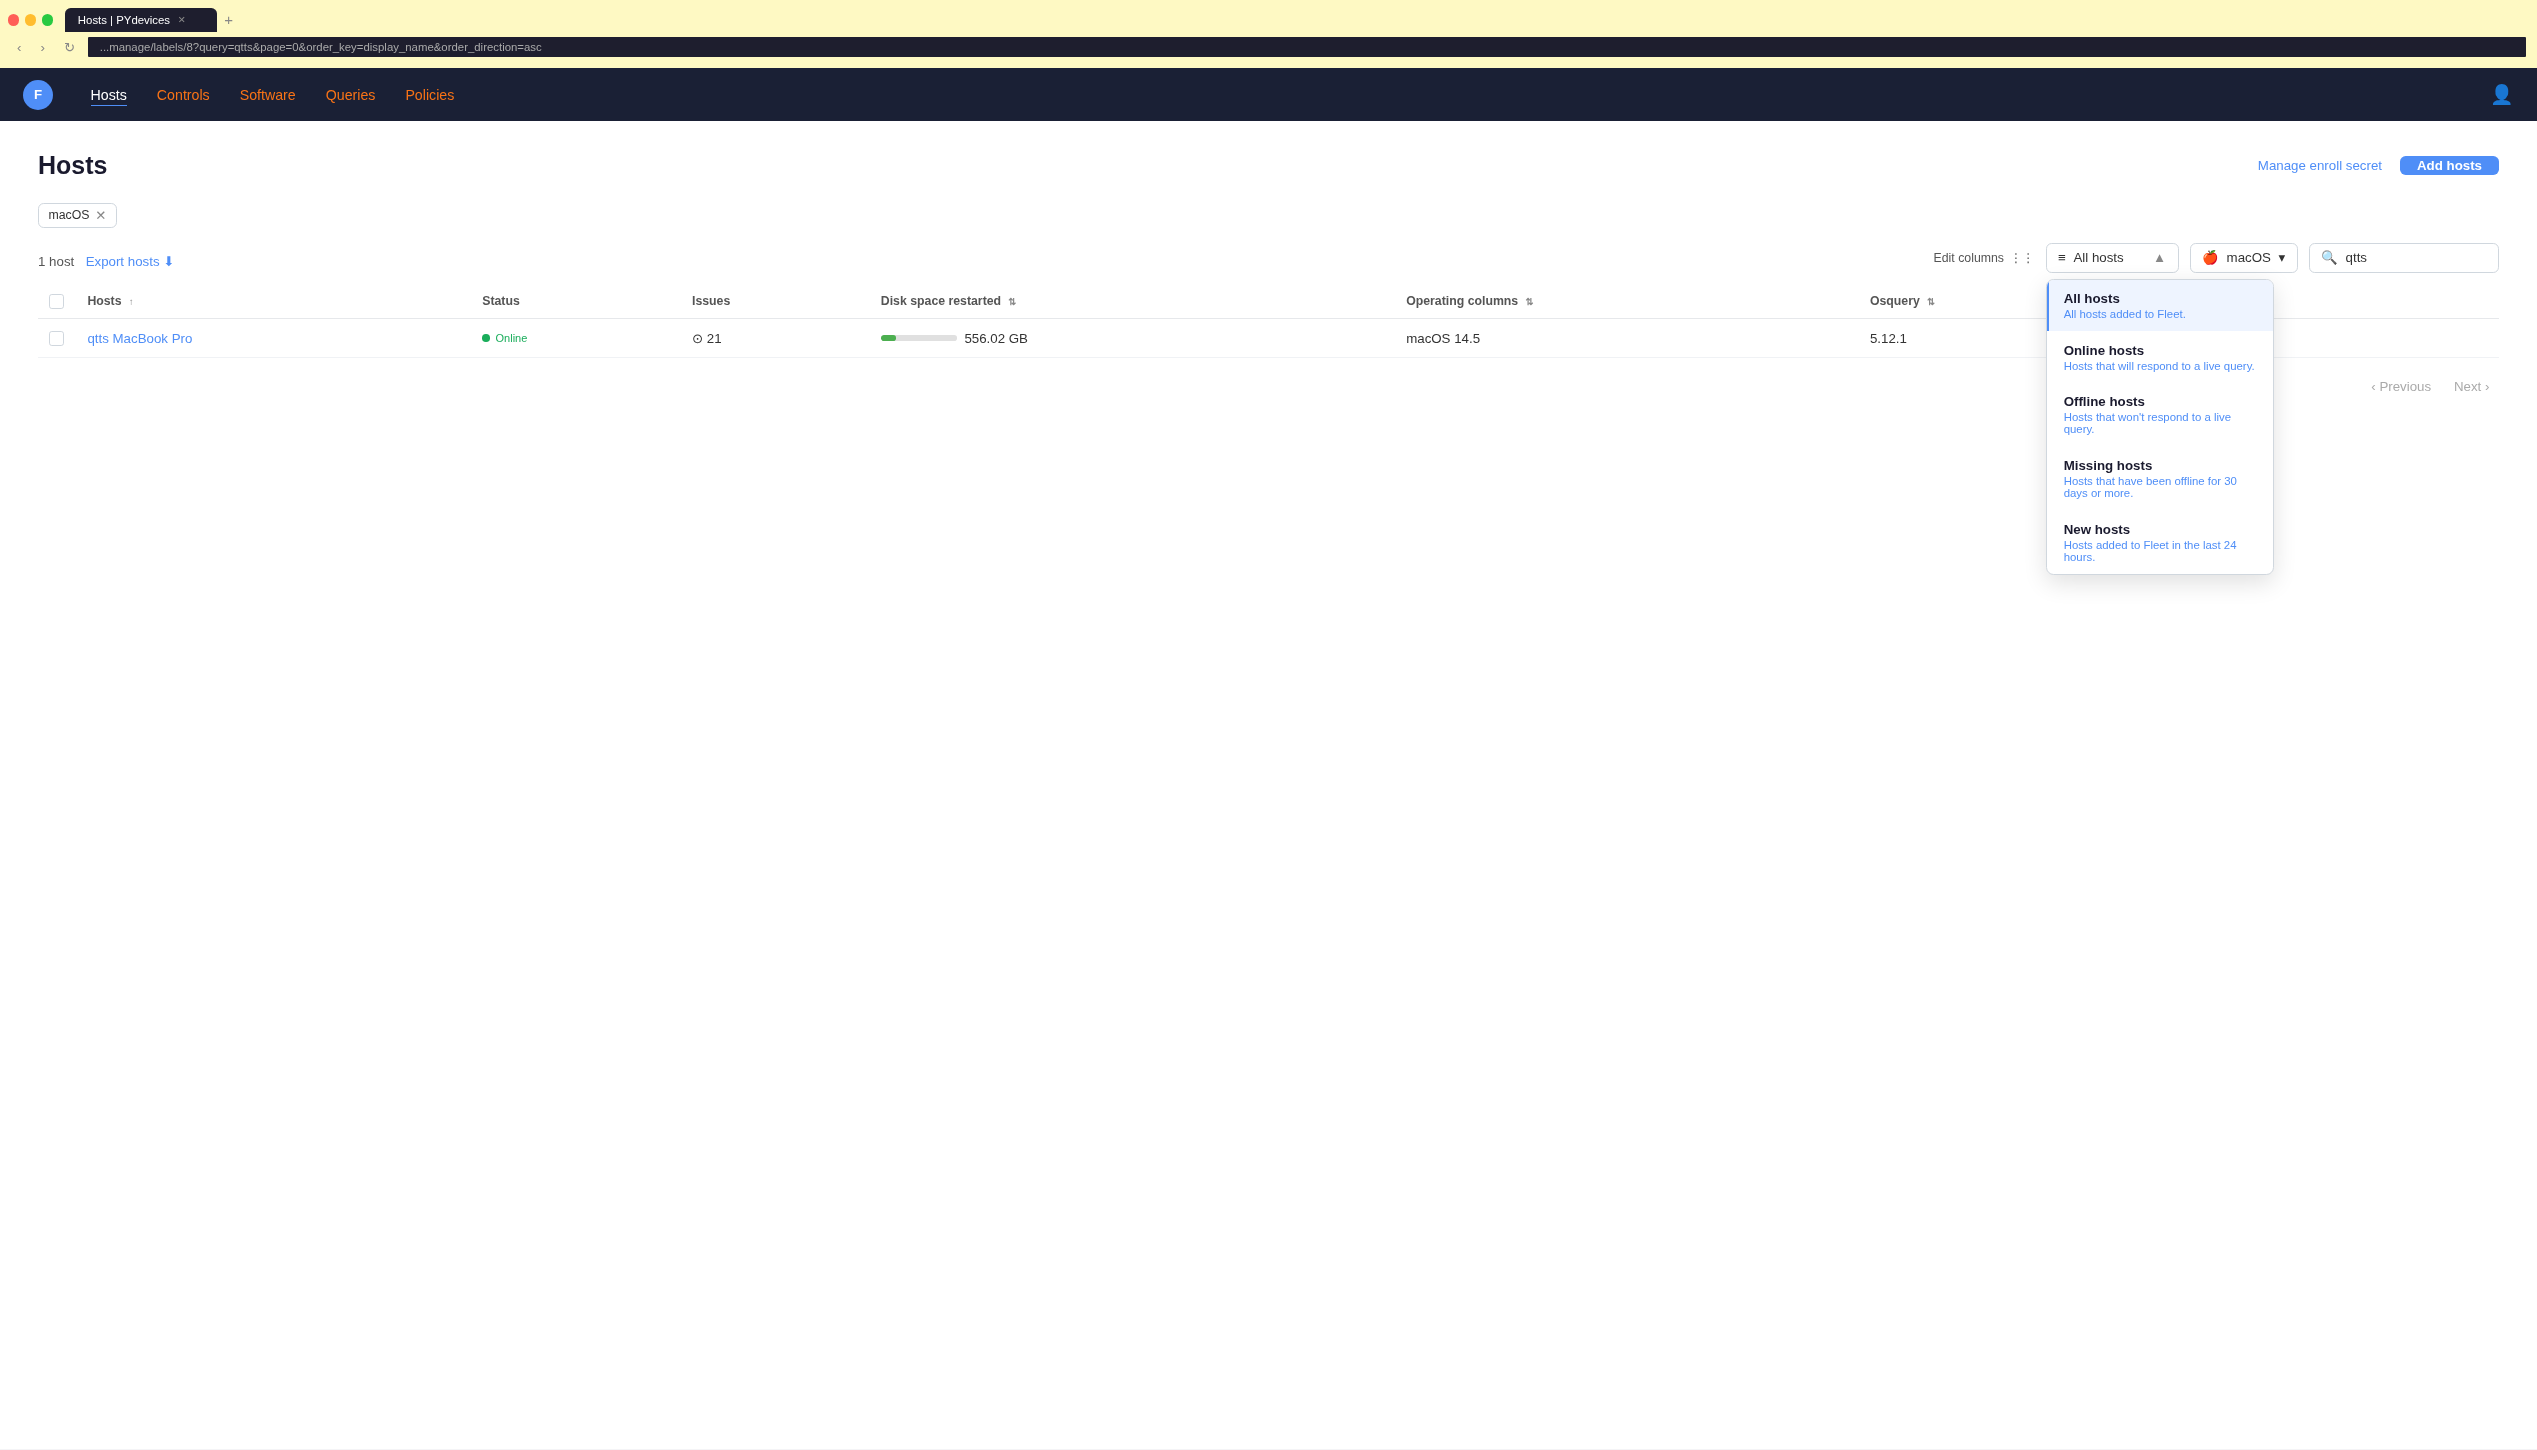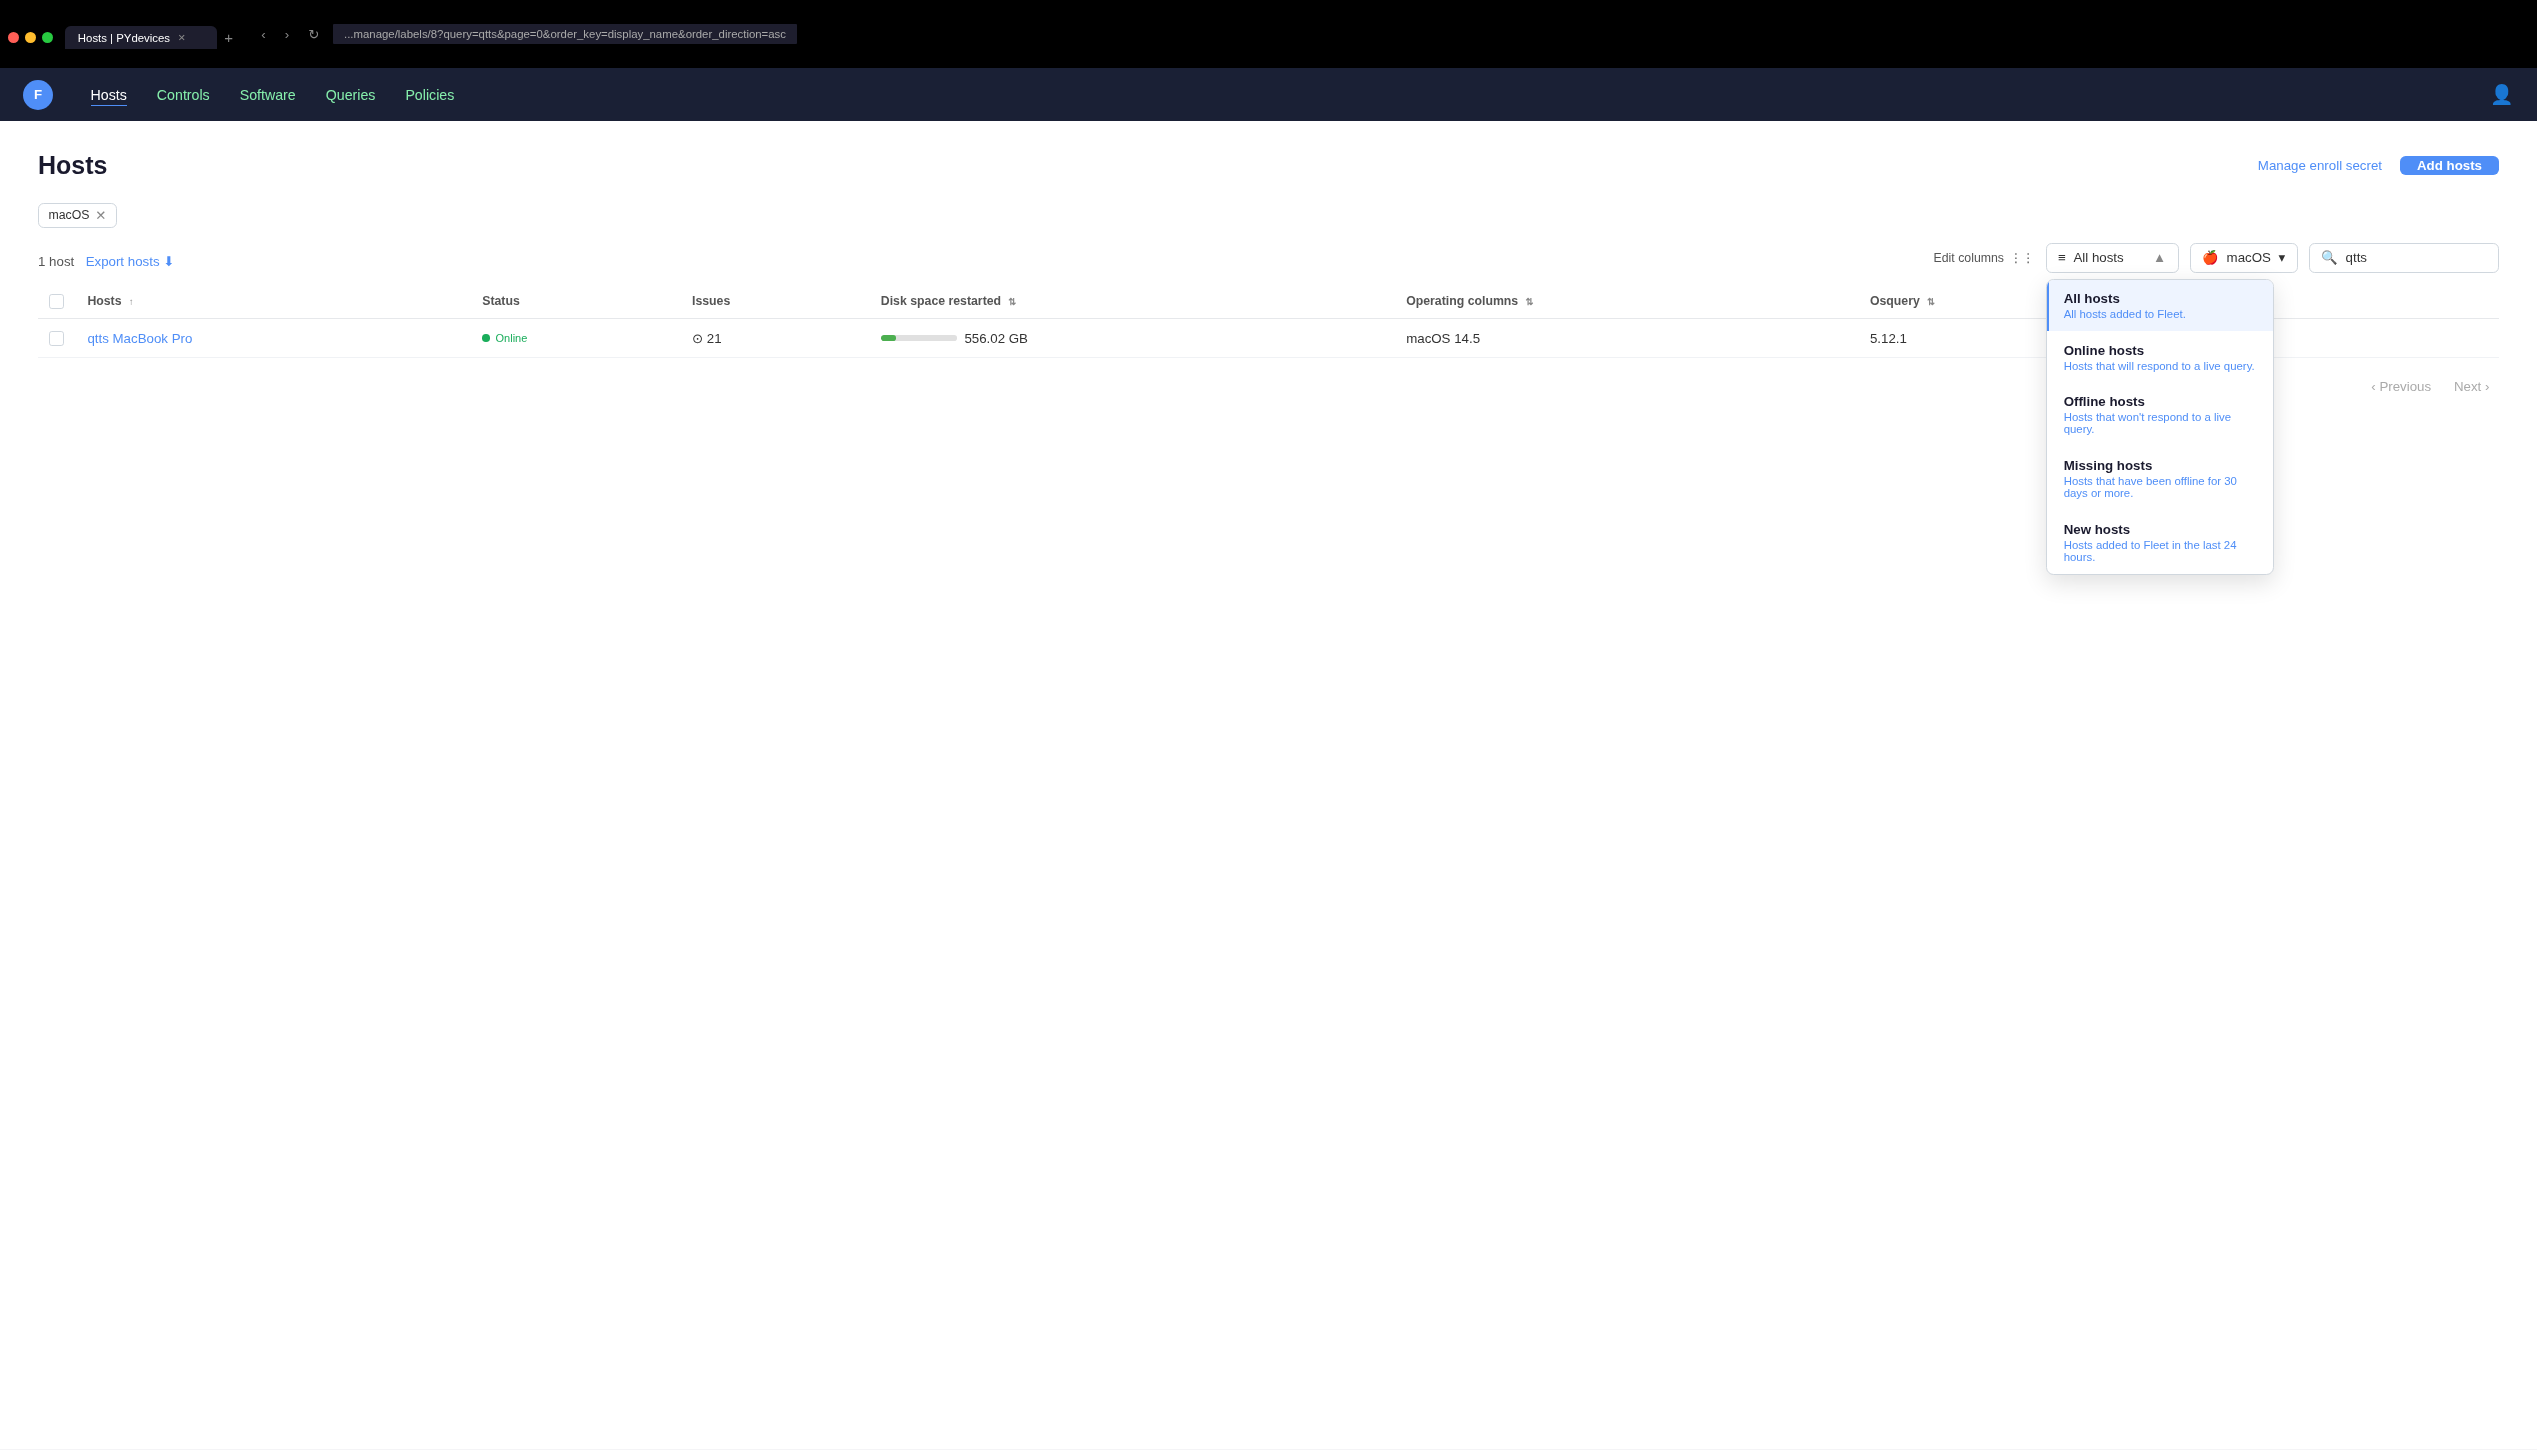--- a/index.html
+++ b/index.html
@@ -1,37 +1,37 @@
 <!DOCTYPE html>
 <html style="font-size:15px"><head>
   <meta charset="utf-8">
   <style>
     * { box-sizing: border-box; margin: 0; padding: 0; }
     body { font-family: -apple-system, BlinkMacSystemFont, 'Segoe UI', sans-serif; background: #f4f4f6; min-height: 100vh; }
 
     
-    .browser-chrome { background: #000000; height: 68px; display: flex; }
+    .browser-chrome { background: #fef9c3; height: 68px; display: flex; flex-direction: column; }
     .browser-tabs { display: flex; align-items: center; padding: 7.6px 7.6px 0; gap: 3.8px; }
     .browser-controls { display: flex; align-items: center; padding: 3.8px 11.4px; gap: 7.6px; }
     .traffic-lights { display: flex; gap: 5.7px; margin-right: 7.6px; }
     .traffic-light { width: 11.4px; height: 11.4px; border-radius: 50%; }
     .traffic-light.red { background: #ff5f57; }
     .traffic-light.yellow { background: #ffbd2e; }
     .traffic-light.green { background: #28ca41; }
     .tab { background: #3c3c3e; color: #ccc; font-size: 11.4px; padding: 5.7px 13.3px; border-radius: 5.7px 5.7px 0 0; display: flex; align-items: center; gap: 7.6px; min-width: 152px; }
     .tab.active { background: #1e1e2e; color: #fff; }
     .tab-close { font-size: 9.5px; color: #888; cursor: pointer; }
     .add-tab { color: #888; font-size: 15px; background: none; border: none; cursor: pointer; padding: 3.8px; }
     .browser-url { background: #1e1e2e; flex: 1; border-radius: 1px; padding: 3.8px 11.4px; color: #aaa; font-size: 11.4px; }
     .nav-btn { color: #888; font-size: 13.3px; background: none; border: none; cursor: pointer; padding: 3.8px 5.7px; }
 
     
     .app-nav { background: #1a2035; height: 53px; display: flex; align-items: center; padding: 0 23px; gap: 30px; }
     .app-logo { width: 30px; height: 30px; background: #4f8ef7; border-radius: 50%; display: flex; align-items: center; justify-content: center; color: white; font-weight: bold; font-size: 13.3px; margin-right: 7.6px; }
-    .nav-item { color: #86efac; font-size: 14.2px; cursor: pointer; padding: 3.8px 0; text-decoration: none; }
+    .nav-item { color: #f97316; font-size: 14.2px; cursor: pointer; padding: 3.8px 0; text-decoration: none; }
     .nav-item.active { color: white; border-bottom: 1.9px solid #4f8ef7; padding-bottom: 1.9px; }
     .nav-spacer { flex: 1; }
     .nav-user { color: #8899aa; font-size: 19px; cursor: pointer; }
 
     
     .main { background: white; min-height: calc(100vh - 122px); padding: 30px 38px; position: relative; }
     .page-header { display: flex; align-items: center; justify-content: space-between; margin-bottom: 23px; }
     .page-title { font-size: 25px; font-weight: 700; color: #1a1a2e; }
     .header-actions { display: flex; gap: 18px; align-items: center; }
     .manage-secret-btn { color: #4f8ef7; background: none; border: none; cursor: pointer; font-size: 13.3px; }

